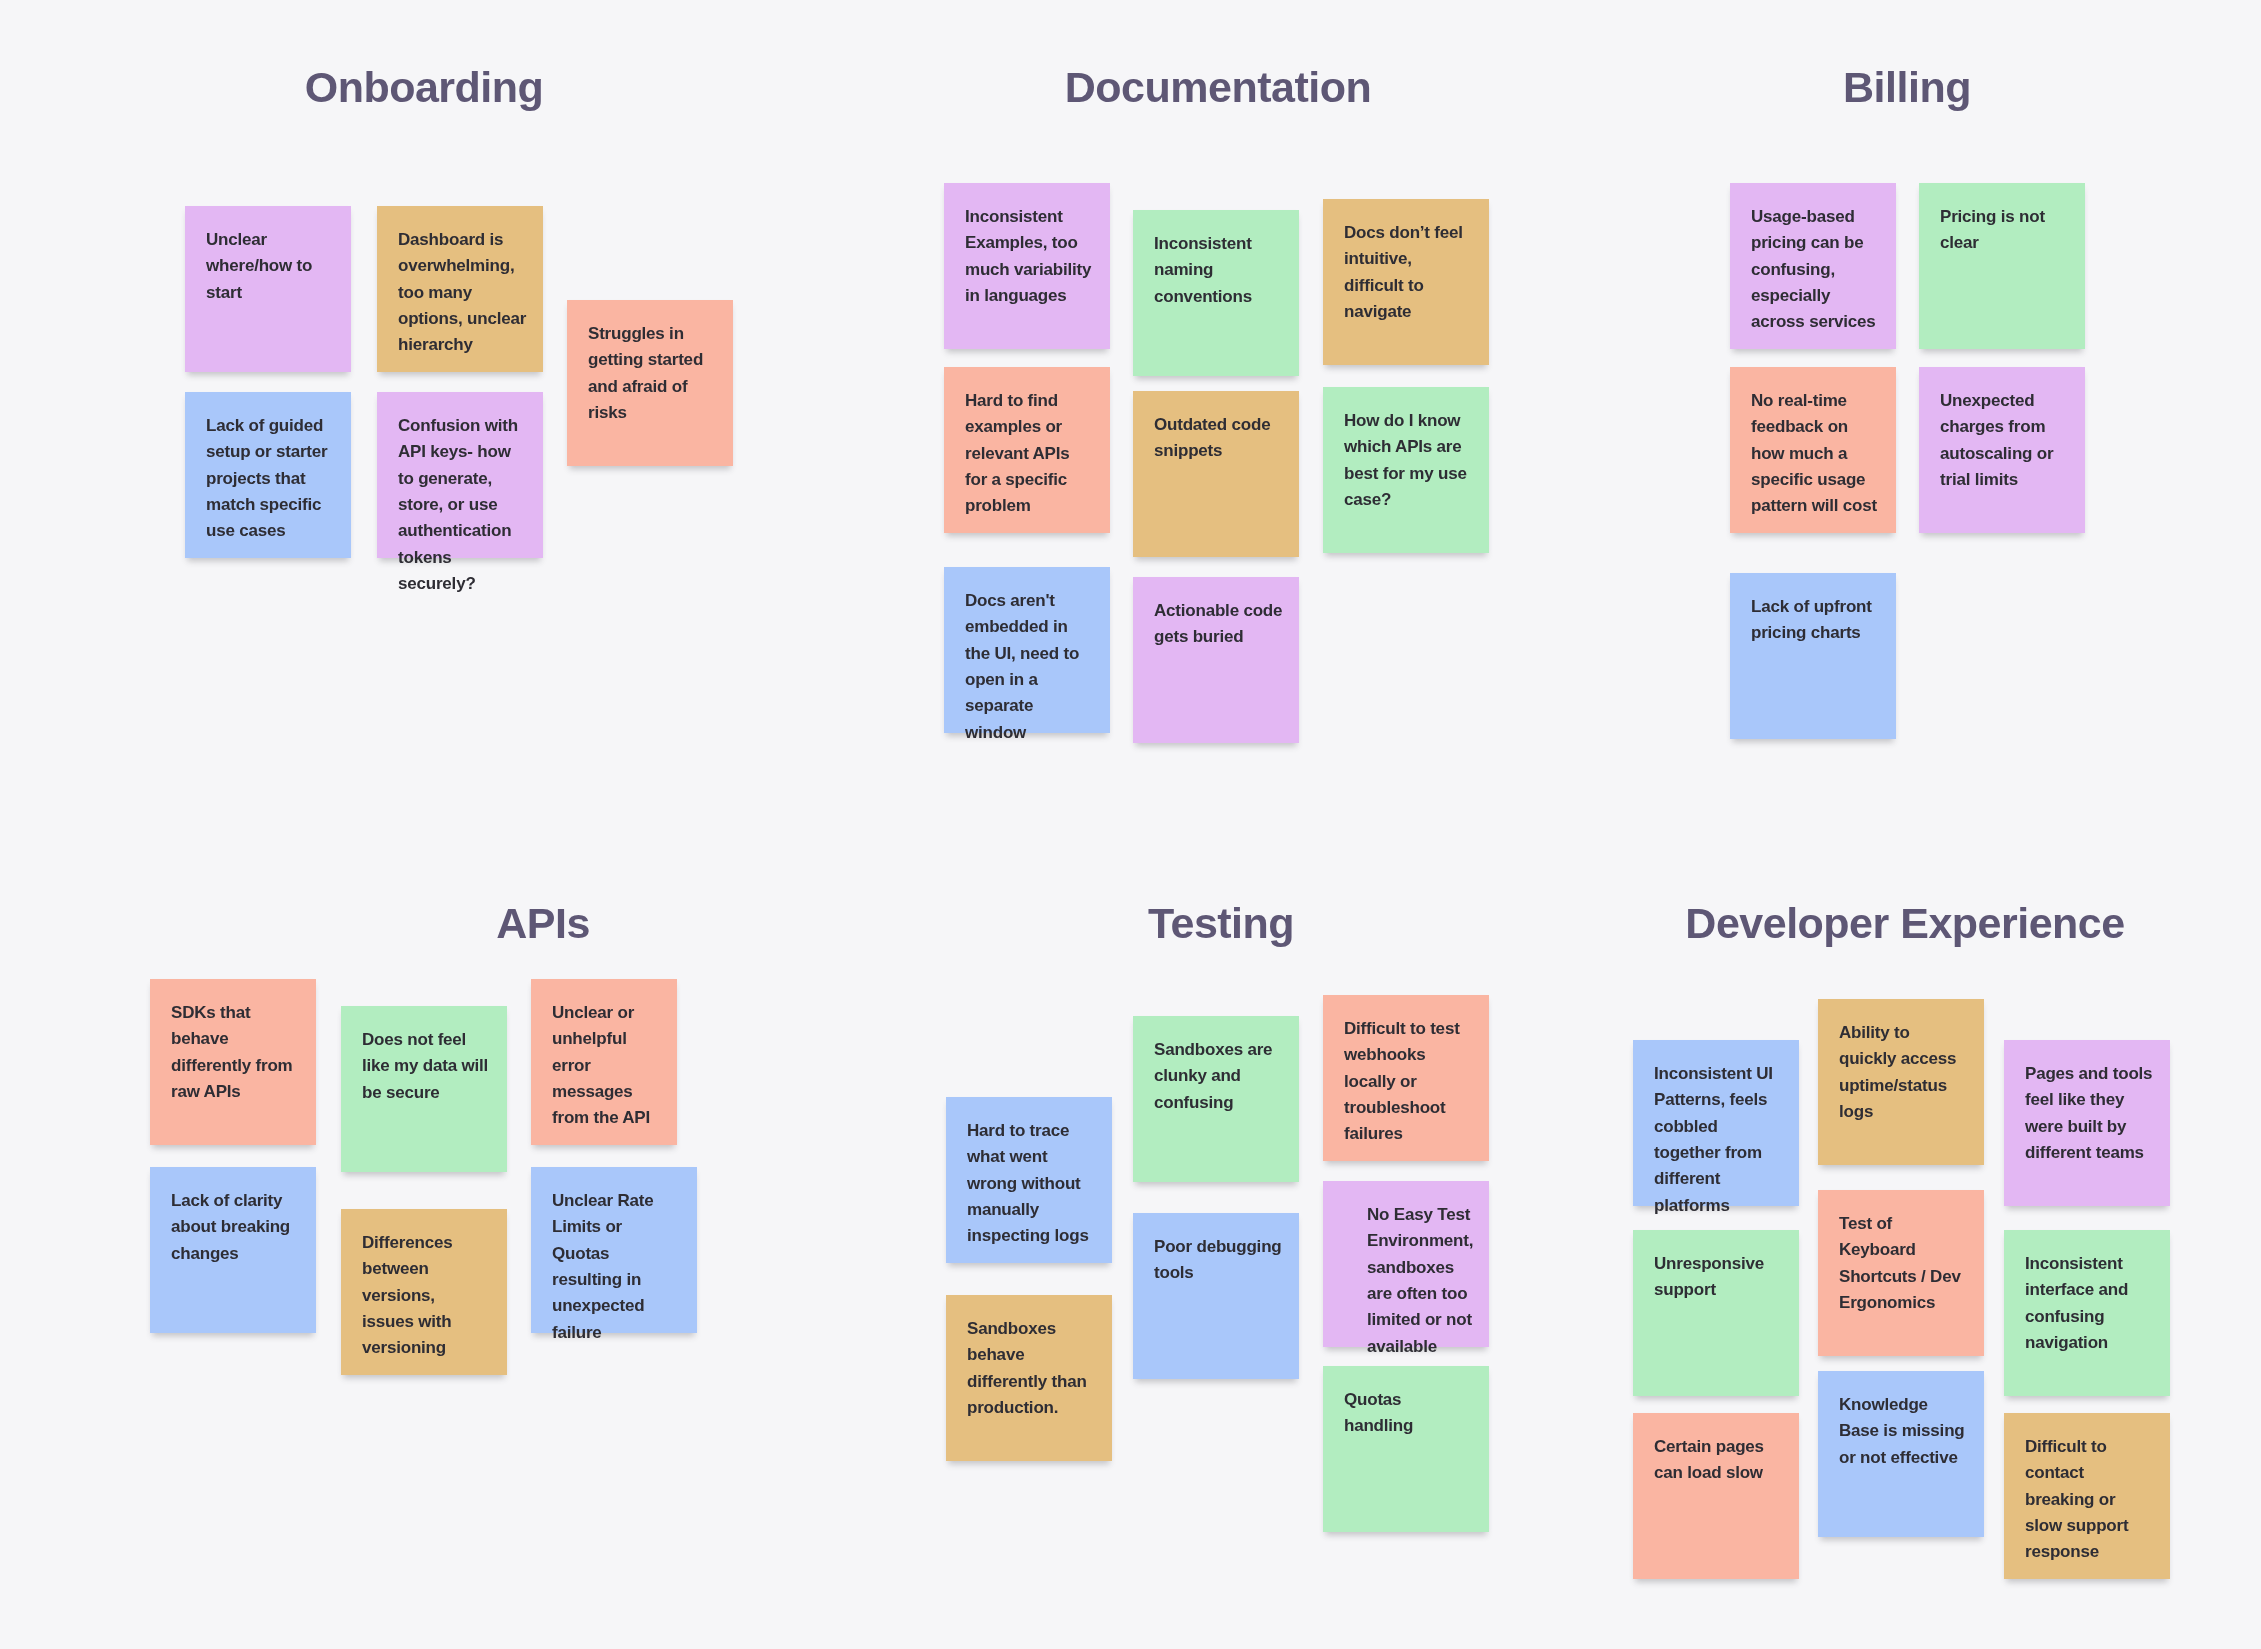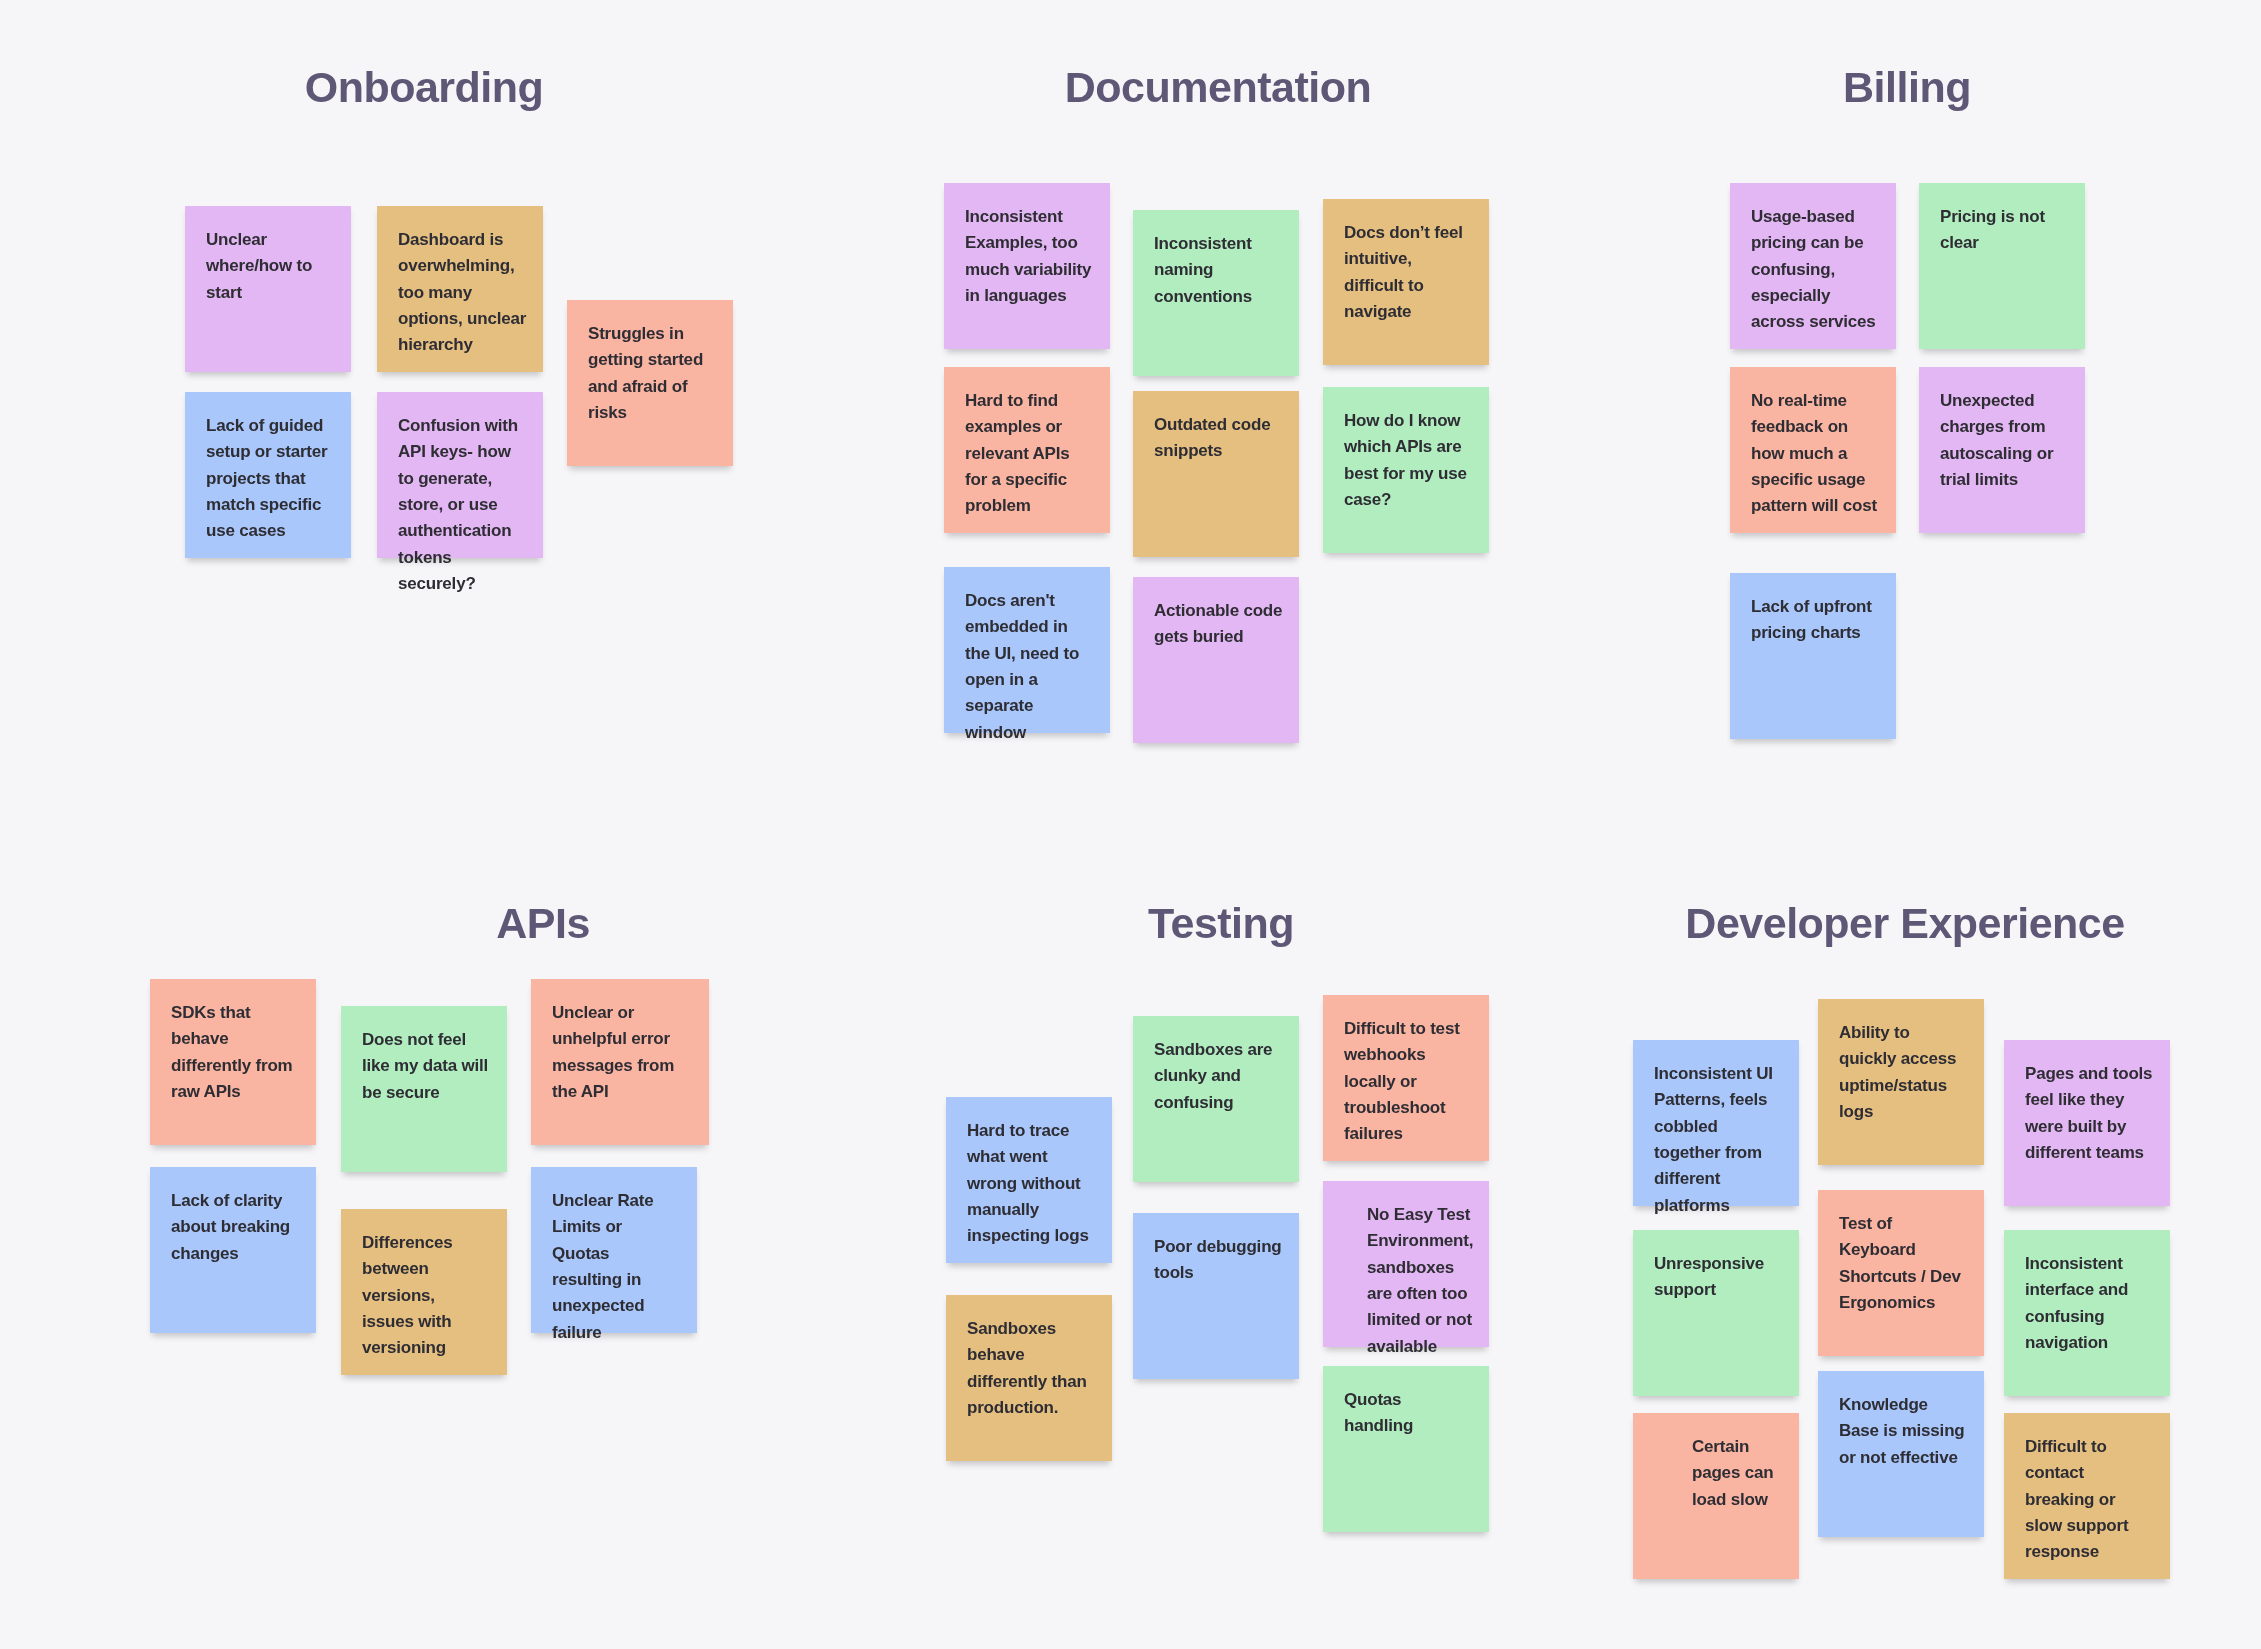--- a/index.html
+++ b/index.html
@@ -98,21 +98,21 @@
     <div class="note" style="left: 1730px; top: 573px; width: 166px; height: 166px; background: rgb(169, 199, 250);">
     <span class="note-text" style="color: rgb(46, 45, 52);">Lack of upfront pricing charts</span>
   </div>
     <div class="section-title" style="left: 543px; top: 898px; color: rgb(94, 87, 117);">APIs</div>
     <div class="note" style="left: 150px; top: 979px; width: 166px; height: 166px; background: rgb(250, 181, 162);">
     <span class="note-text" style="color: rgb(46, 45, 52);">SDKs that behave differently from raw APIs</span>
   </div>
     <div class="note" style="left: 341px; top: 1006px; width: 166px; height: 166px; background: rgb(178, 237, 192);">
     <span class="note-text" style="color: rgb(46, 45, 52);">Does not feel like my data will be secure</span>
   </div>
-    <div class="note" style="left: 531px; top: 979px; width: 178px; height: 166px; background: rgb(250, 181, 162);">
+    <div class="note" style="left: 531px; top: 979px; width: 146px; height: 166px; background: rgb(250, 181, 162);">
     <span class="note-text" style="color: rgb(46, 45, 52);">Unclear or unhelpful error messages from the API</span>
   </div>
     <div class="note" style="left: 341px; top: 1209px; width: 166px; height: 166px; background: rgb(229, 191, 128);">
     <span class="note-text" style="color: rgb(46, 45, 52);">Differences between versions, issues with versioning</span>
   </div>
     <div class="note" style="left: 150px; top: 1167px; width: 166px; height: 166px; background: rgb(169, 199, 250);">
     <span class="note-text" style="color: rgb(46, 45, 52);">Lack of clarity about breaking changes</span>
   </div>
     <div class="note" style="left: 531px; top: 1167px; width: 166px; height: 166px; background: rgb(169, 199, 250);">
     <span class="note-text" style="color: rgb(46, 45, 52);">Unclear Rate Limits or Quotas resulting in unexpected failure</span>
@@ -152,21 +152,21 @@
     <div class="note" style="left: 1633px; top: 1230px; width: 166px; height: 166px; background: rgb(178, 237, 192);">
     <span class="note-text" style="color: rgb(46, 45, 52);">Unresponsive support</span>
   </div>
     <div class="note" style="left: 1818px; top: 1190px; width: 166px; height: 166px; background: rgb(250, 181, 162);">
     <span class="note-text" style="color: rgb(46, 45, 52);">Test of Keyboard Shortcuts / Dev Ergonomics</span>
   </div>
     <div class="note" style="left: 2004px; top: 1230px; width: 166px; height: 166px; background: rgb(178, 237, 192);">
     <span class="note-text" style="color: rgb(46, 45, 52);">Inconsistent interface and confusing navigation</span>
   </div>
     <div class="note" style="left: 1633px; top: 1413px; width: 166px; height: 166px; background: rgb(250, 181, 162);">
-    <span class="note-text" style="color: rgb(46, 45, 52); margin-left: 38px;">Certain pages can load slow</span>
+    <span class="note-text" style="color: rgb(46, 45, 52);">Certain pages can load slow</span>
   </div>
     <div class="note" style="left: 1818px; top: 1371px; width: 166px; height: 166px; background: rgb(169, 199, 250);">
     <span class="note-text" style="color: rgb(46, 45, 52);">Knowledge Base is missing or not effective</span>
   </div>
     <div class="note" style="left: 2004px; top: 1413px; width: 166px; height: 166px; background: rgb(229, 191, 128);">
     <span class="note-text" style="color: rgb(46, 45, 52);">Difficult to contact breaking or slow support response</span>
   </div>
   </div>
 
 

